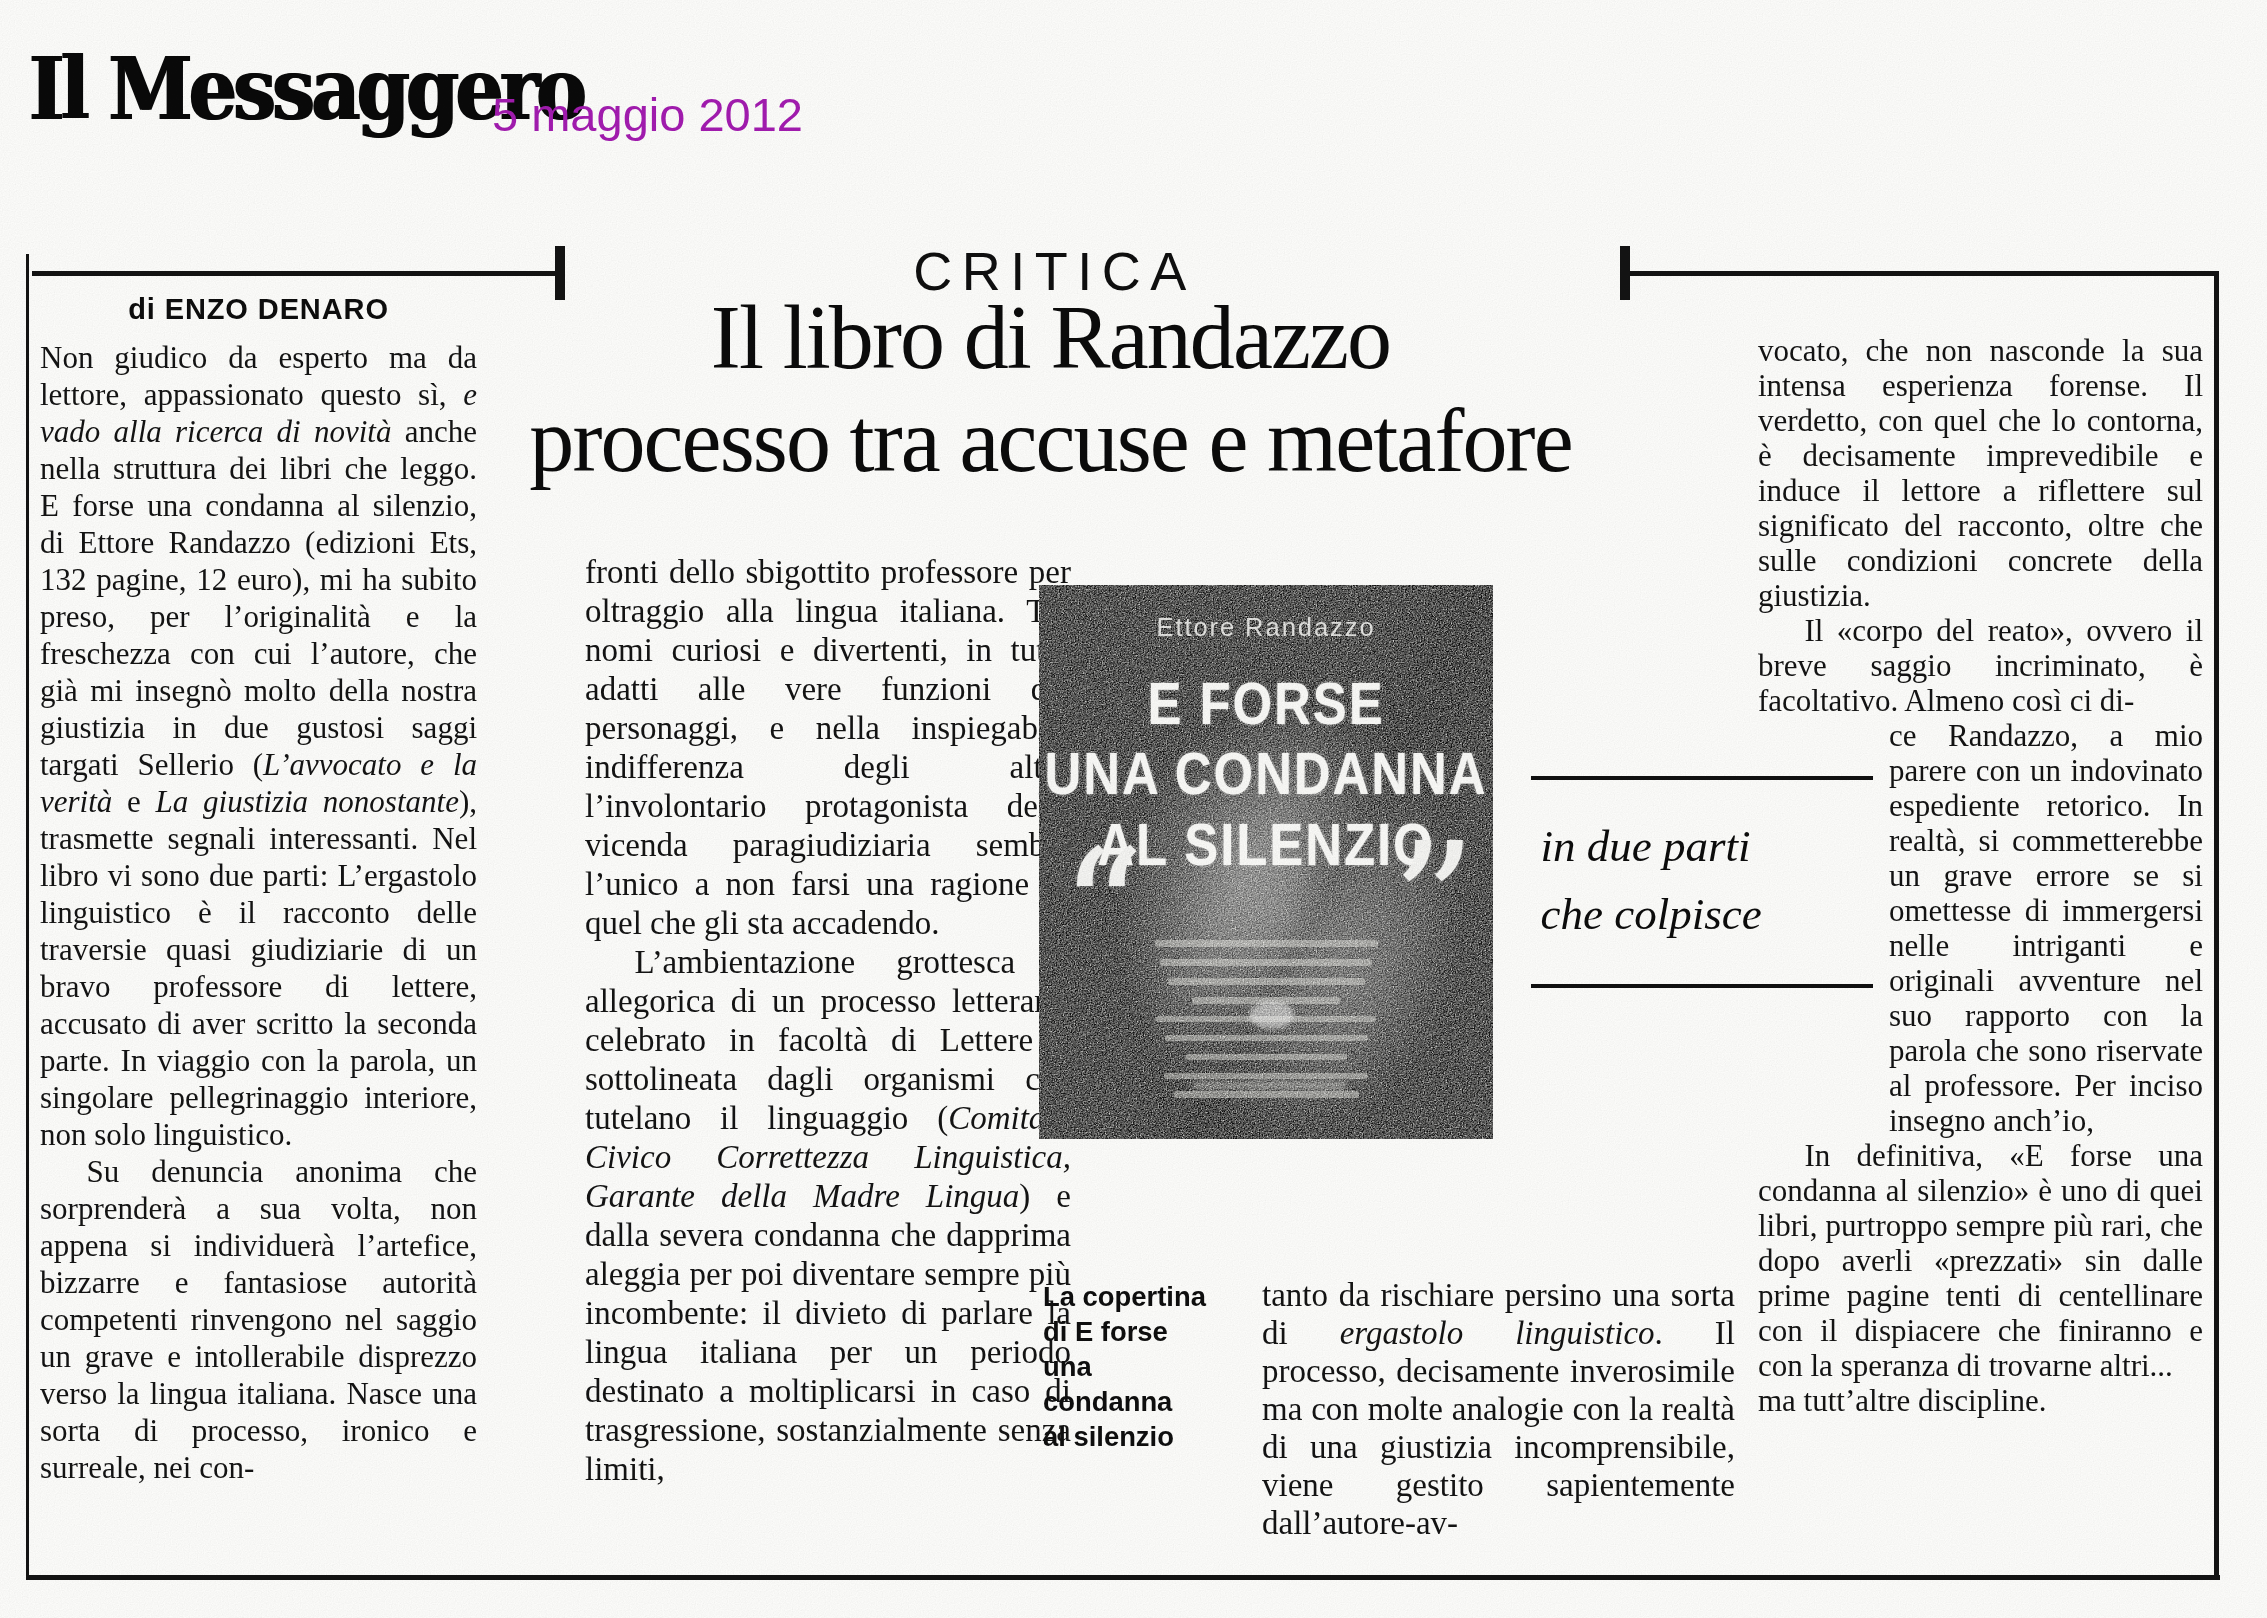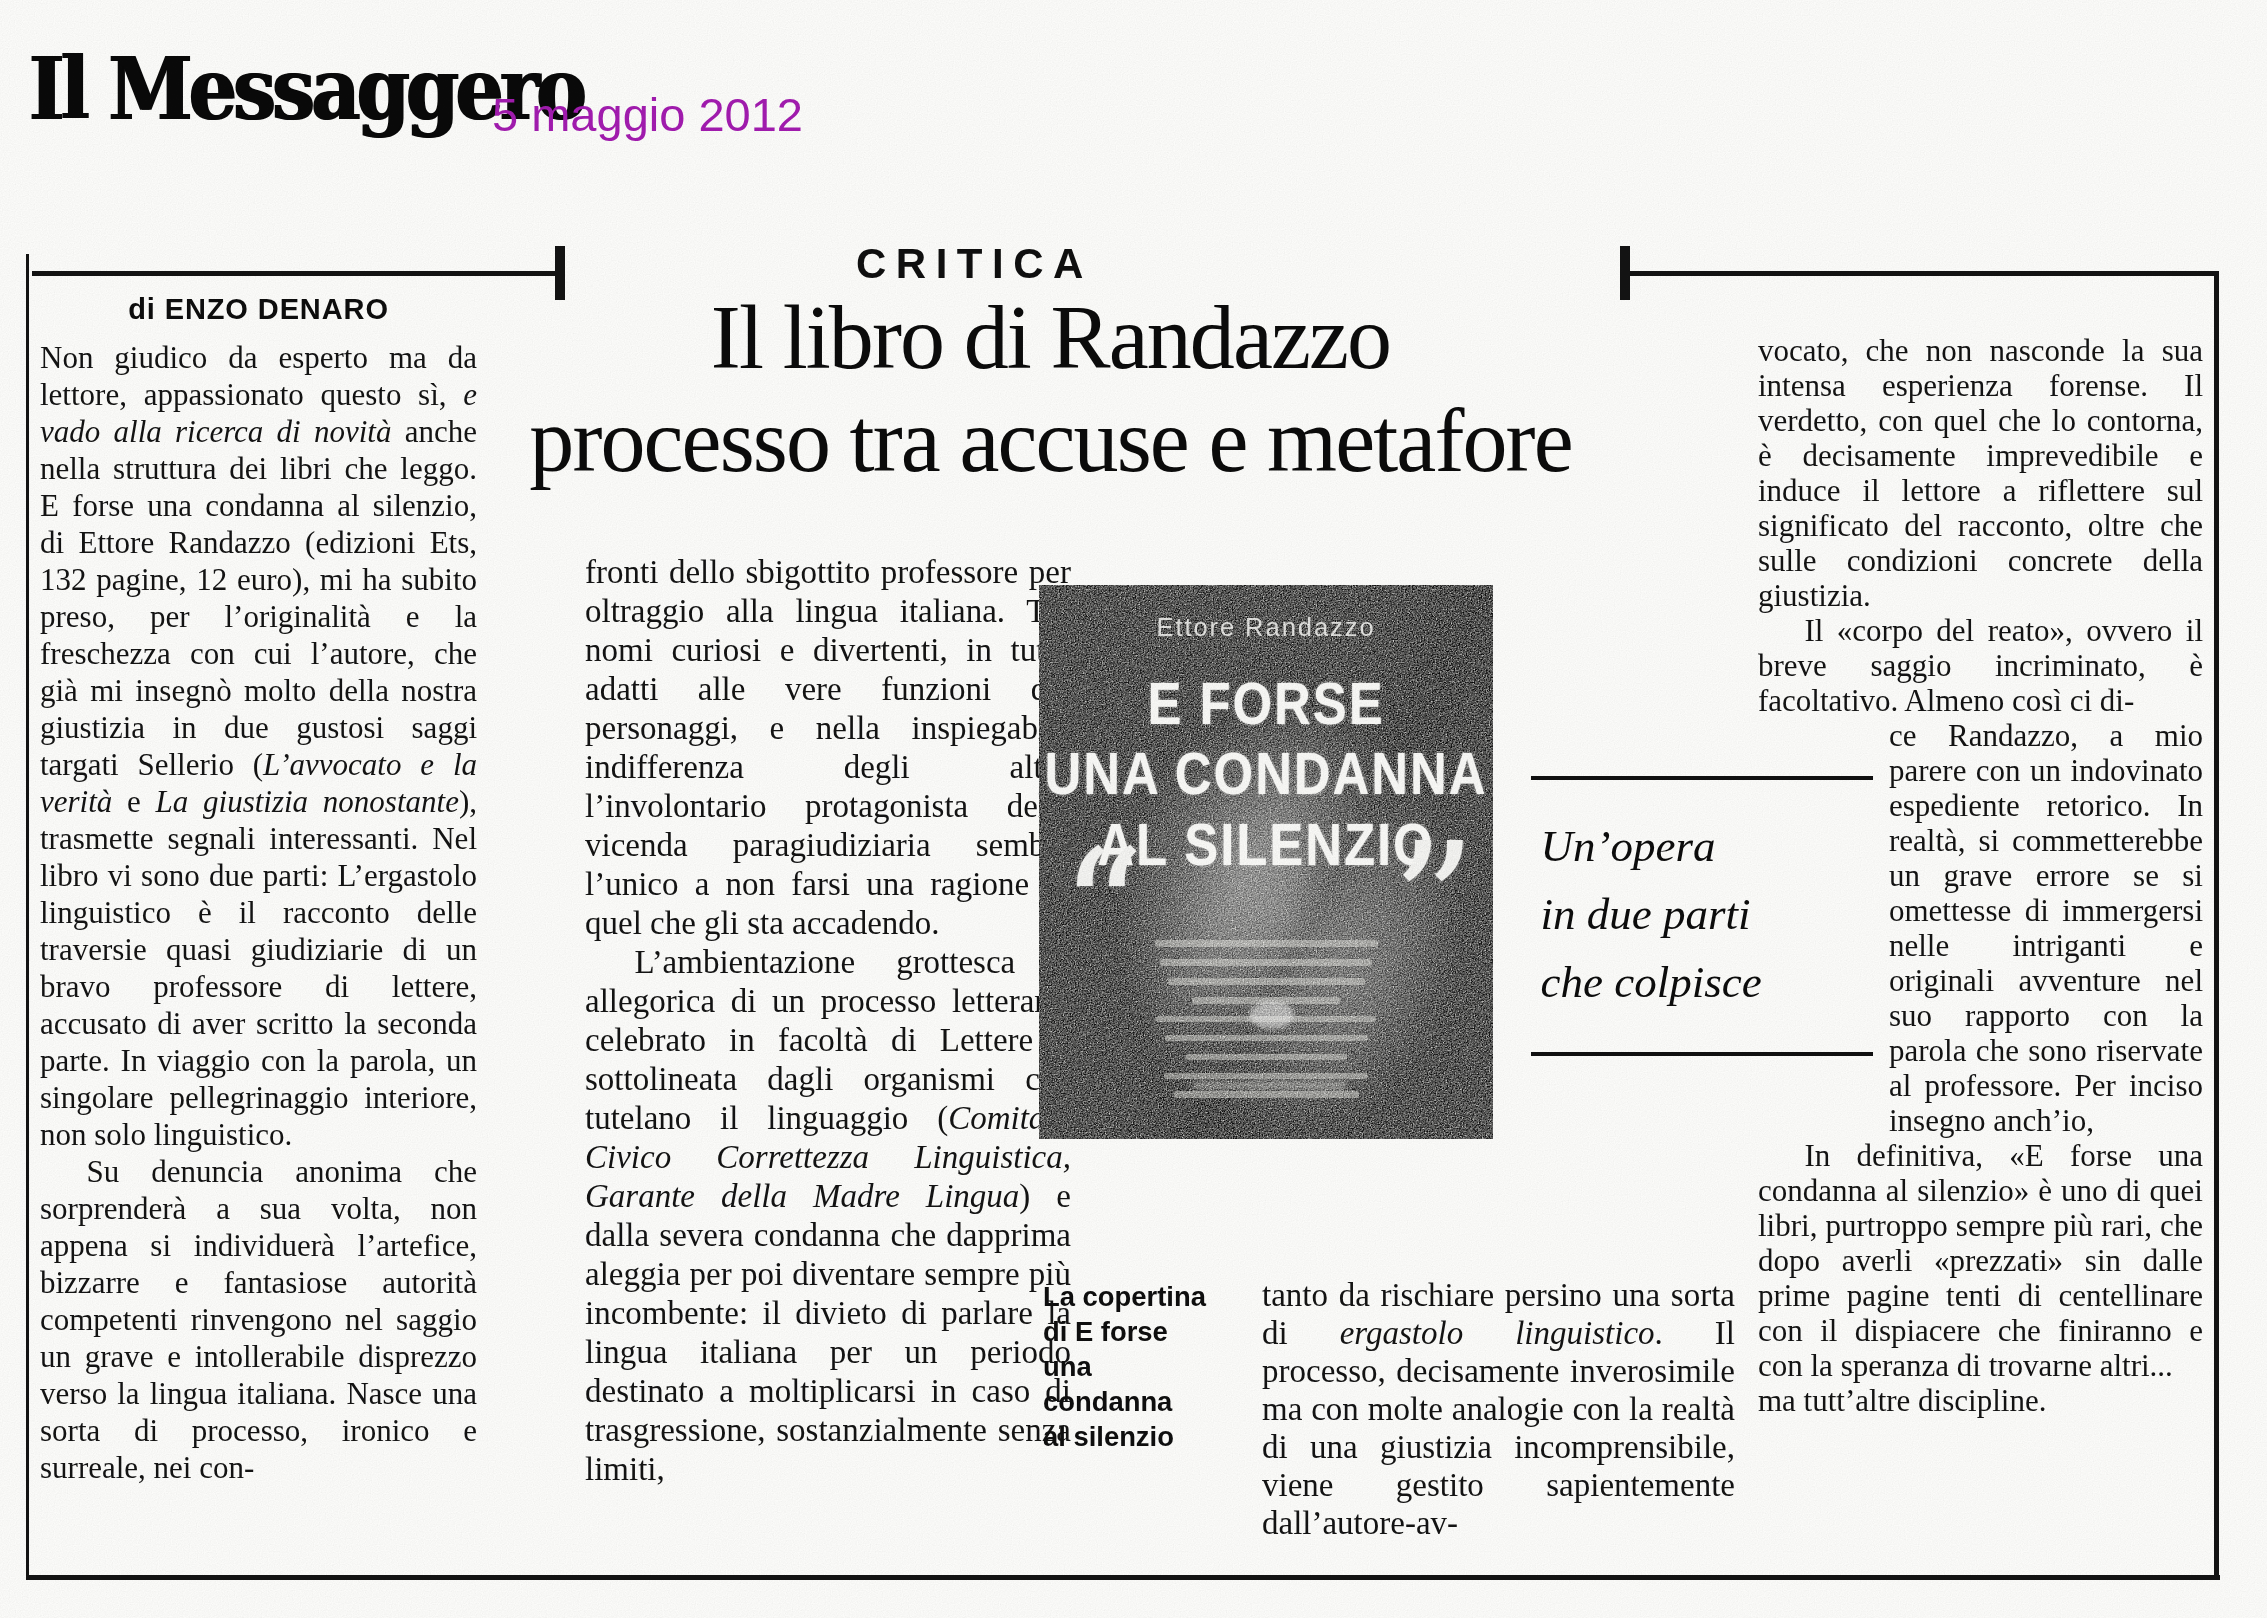--- a/index.html
+++ b/index.html
@@ -26,23 +26,23 @@
   .rule { position:absolute; background:#141414; }
   .rule-left-h   { left:32px;   top:271px;  width:526px;  height:4.7px; }
   .rule-left-bar { left:555px;  top:246px;  width:10.4px;   height:54px; }
   .rule-right-bar{ left:1620px; top:246px;  width:10.4px;   height:54px; }
   .rule-right-h  { left:1620px; top:271px;  width:599px;  height:4.7px; }
   .rule-left-v   { left:25.6px;   top:254px;  width:3.8px;    height:1325px; }
   .rule-right-v  { left:2214px; top:271px;  width:4.7px;    height:1309px; }
   .rule-bottom   { left:25.6px;   top:1575px; width:2194px; height:4.7px; }
   
   .kicker {
-    position:absolute; left:856px; top:240px; width:397px; text-align:left;
-    font-family:"Liberation Sans", sans-serif; font-weight:bold;
-    font-size:42px; letter-spacing:9.5px; color:#101010;
+    position:absolute; left:856px; top:240px; width:397px; text-align:center;
+    font-family:"Liberation Sans", sans-serif; font-weight:normal;
+    font-size:54px; letter-spacing:9.5px; color:#101010;
   }
   .headline {
     position:absolute; left:322px; top:288px; width:1457px; text-align:center;
     color:#0c0c0c; line-height:1.1;
   }
   .headline .hl { font-size:90px; letter-spacing:-1.9px; white-space:nowrap; }
   .headline .hl + .hl { margin-top:3.8px; }
   
   .col { position:absolute; text-align:justify; hyphens:auto; color:#141414; }
   .para { margin:0; }
@@ -183,21 +183,20 @@
       <div>una</div>
       <div>condanna</div>
       <div>al silenzio</div>
     </div>
 
   <div class="col col3">
       <p class="para"><span>tanto da rischiare persino una sorta di </span><i>ergastolo linguistico</i><span>. Il processo, decisamente inverosimile ma con molte analogie con la realtà di una giustizia incomprensibile, viene gestito sapientemente dall’autore-av-</span></p>
     </div>
 
   <div class="pullquote">
-      <div>Un’opera</div>
       <div>in due parti</div>
       <div>che colpisce</div>
     </div>
 
   <div class="col col4">
     <div>
         <p class="para"><span>vocato, che non nasconde la sua intensa esperienza forense. Il verdetto, con quel che lo contorna, è decisamente imprevedibile e induce il lettore a riflettere sul significato del racconto, oltre che sulle condizioni concrete della giustizia.</span></p>
         <p class="para indent"><span>Il «corpo del reato», ovvero il breve saggio incriminato, è facoltativo. Almeno così ci di-</span></p>
       </div>
     <div class="col4-wrap">

